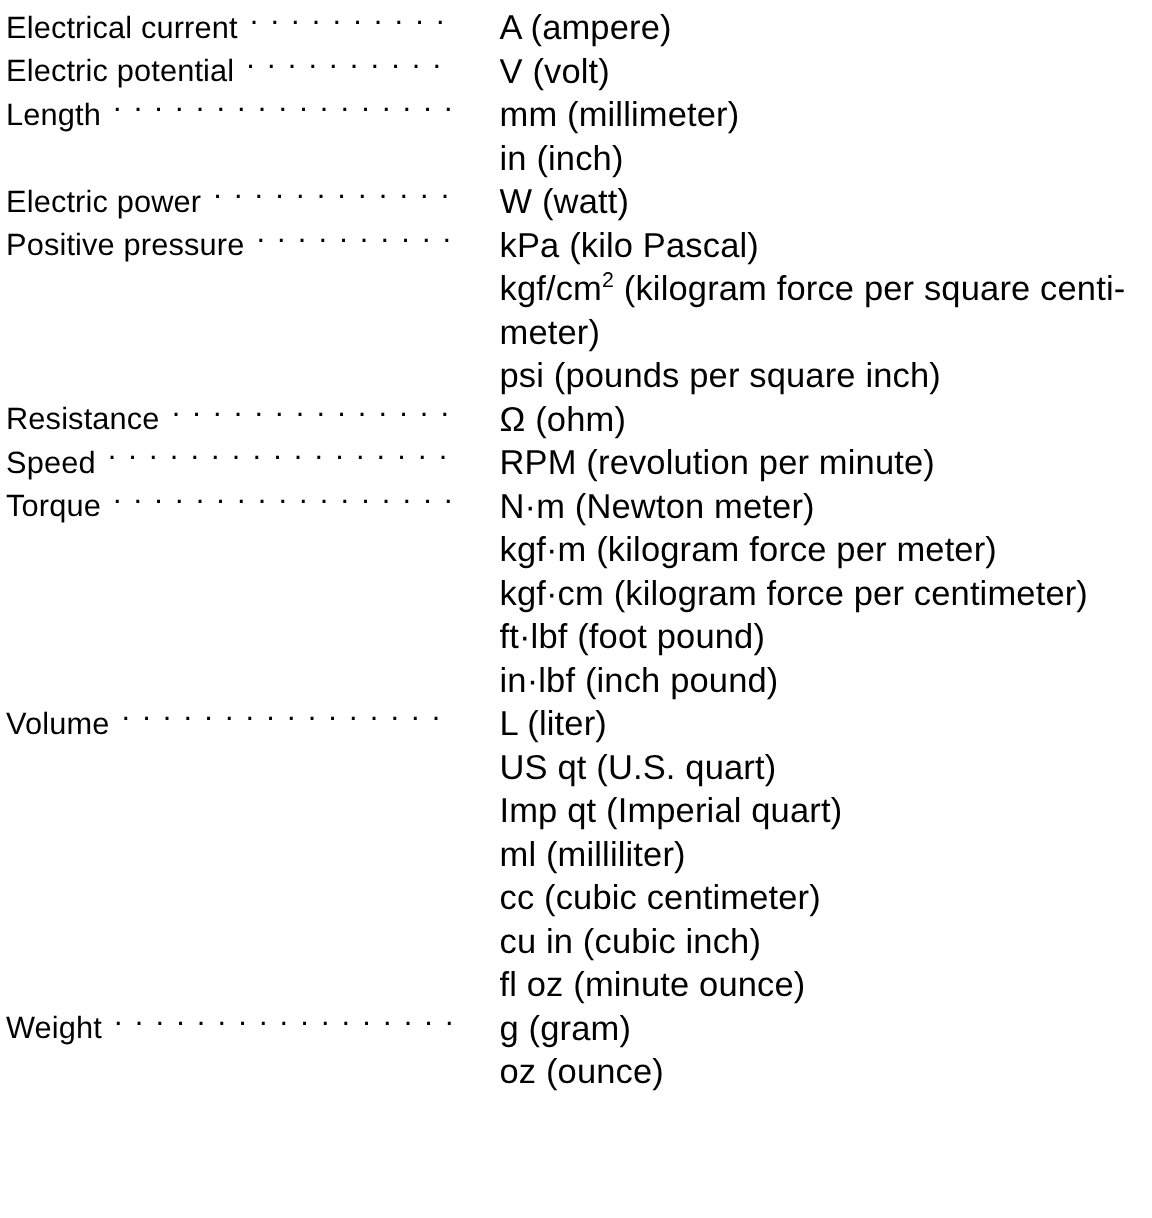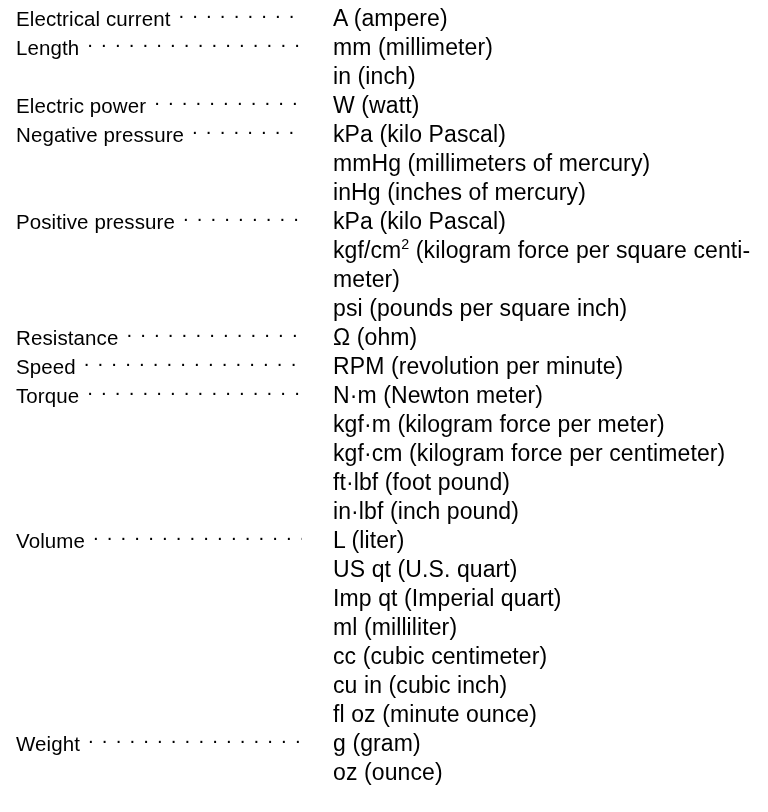--- a/index.html
+++ b/index.html
@@ -35,21 +35,21 @@
   }
   .col-units {
     width: 460px;
   }
   .term-line {
     display: flex;
     align-items: baseline;
     font-size: 20.5px;
     line-height: 29px;
     white-space: nowrap;
-    padding-left: 16px;
+    padding-left: 4px;
     box-sizing: border-box;
   }
   .term-label {
     flex: 0 0 auto;
     letter-spacing: 0.1px;
   }
   .leader {
     flex: 1 1 auto;
     overflow: hidden;
     margin: 0 6px 0 8px;
@@ -91,51 +91,49 @@
               <span class="leader"></span>
             </div>
           </td>
           <td class="col-units">
             <div class="unit-line">A (ampere)</div>
           </td>
         </tr>
         <tr>
           <td class="col-term">
             <div class="term-line">
+              <span class="term-label">Electric potential</span>
+              <span class="leader"></span>
+            </div>
+          </td>
+          <td class="col-units">
+            <div class="unit-line">V (volt)</div>
+          </td>
+        </tr>
+        <tr>
+          <td class="col-term">
+            <div class="term-line">
               <span class="term-label">Length</span>
               <span class="leader"></span>
             </div>
           </td>
           <td class="col-units">
             <div class="unit-line">mm (millimeter)</div>
             <div class="unit-line">in (inch)</div>
           </td>
         </tr>
         <tr>
           <td class="col-term">
             <div class="term-line">
               <span class="term-label">Electric power</span>
               <span class="leader"></span>
             </div>
           </td>
           <td class="col-units">
             <div class="unit-line">W (watt)</div>
-          </td>
-        </tr>
-        <tr>
-          <td class="col-term">
-            <div class="term-line">
-              <span class="term-label">Negative pressure</span>
-              <span class="leader"></span>
-            </div>
-          </td>
-          <td class="col-units">
-            <div class="unit-line">kPa (kilo Pascal)</div>
-            <div class="unit-line">mmHg (millimeters of mercury)</div>
-            <div class="unit-line">inHg (inches of mercury)</div>
           </td>
         </tr>
         <tr>
           <td class="col-term">
             <div class="term-line">
               <span class="term-label">Positive pressure</span>
               <span class="leader"></span>
             </div>
           </td>
           <td class="col-units">

